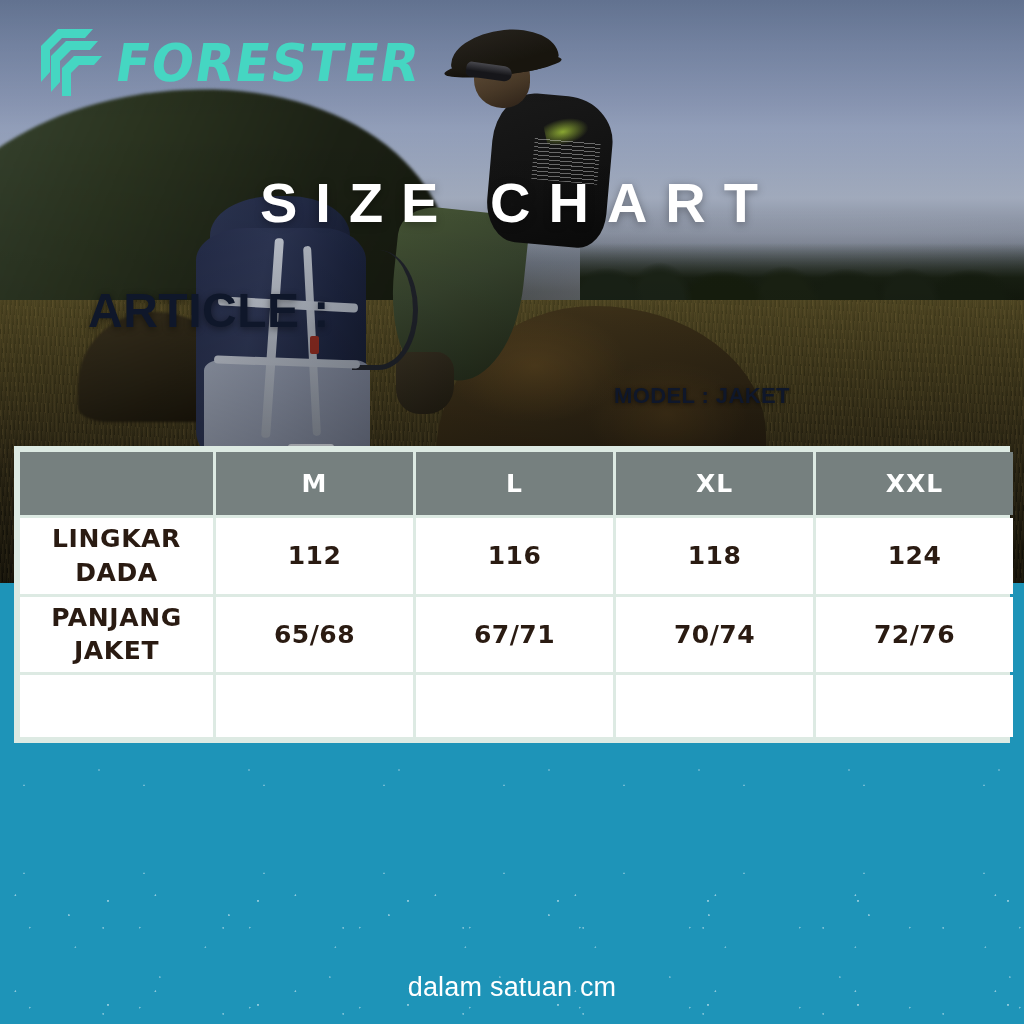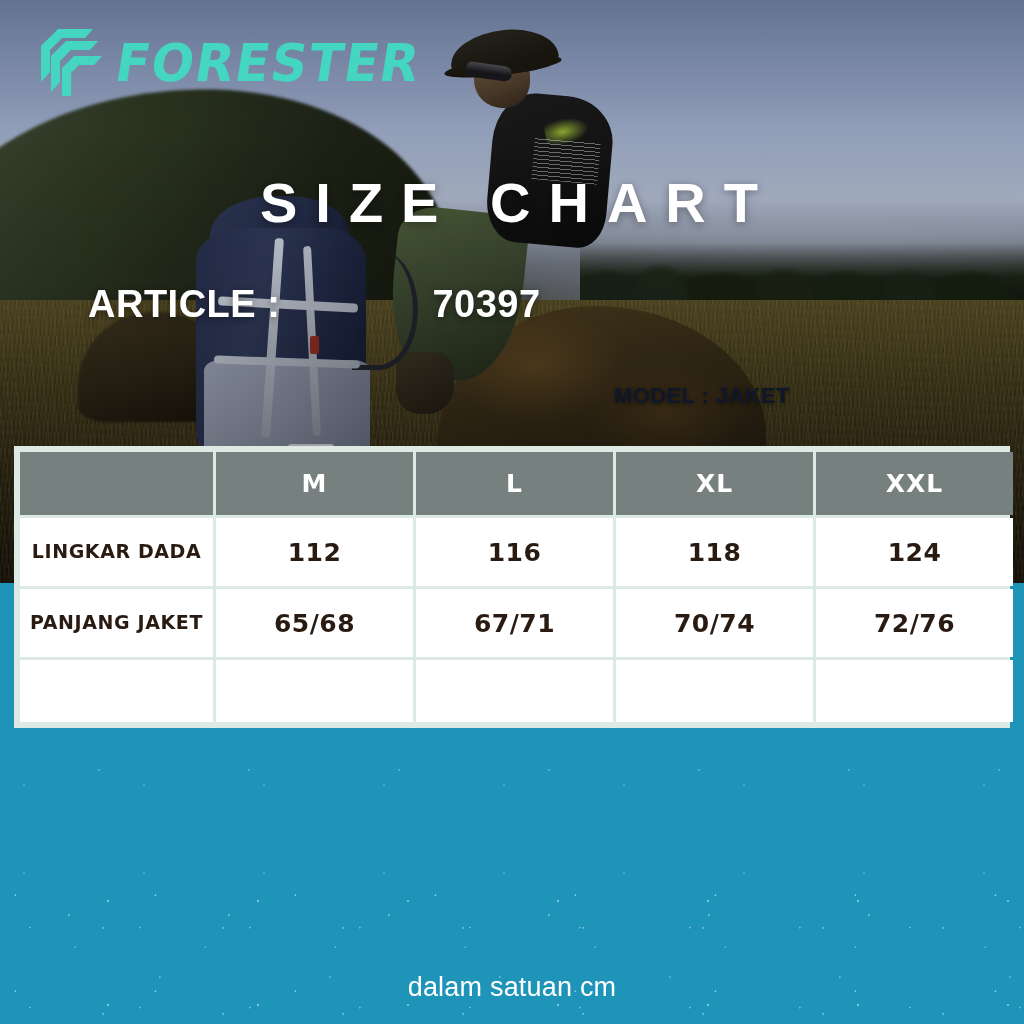--- a/index.html
+++ b/index.html
@@ -224,21 +224,21 @@
     letter-spacing:18px;
     line-height:1;
     text-shadow:0 2px 8px rgba(0,0,0,.35);
     padding-left:12px;
   }
   .article-row {
     position:absolute; left:88px; top:283px; width:540px;
     display:flex; align-items:baseline;
   }
   .article-label {
-    font-size:38px; font-weight:bold; color:#ffffff; letter-spacing:.5px;
+    font-size:48px; font-weight:bold; color:#0f172a; letter-spacing:.5px;
     text-shadow:0 2px 7px rgba(0,0,0,.45);
   }
   .article-value {
     font-size:38px; font-weight:bold; color:#fff; letter-spacing:.5px;
     margin-left:152px;
     text-shadow:0 2px 7px rgba(0,0,0,.45);
   }
   .model {
     position:absolute; left:614px; top:383px;
     font-size:22px; font-weight:bold; color:#0f172a; letter-spacing:.4px;
@@ -268,21 +268,21 @@
     color:#ffffff;
     font-size:25px; font-weight:bold; letter-spacing:1px;
   }
   table.size thead th.blank { background:#76807F; }
   table.size td {
     height:68px;
     color:#2A1B12;
     font-size:25px; font-weight:bold; letter-spacing:.5px;
   }
   table.size td.rowhead {
-    font-size:19px; letter-spacing:.6px; line-height:1.35;
+    font-size:25px; letter-spacing:.6px; line-height:1.35;
     padding:4px 6px;
   }
   table.size tr.empty td { height:62px; }
 
   
   .footer {
     position:absolute; left:0; top:878px; width:1024px; height:146px;
     background:
       radial-gradient(circle at 11% 18%, rgba(255,255,255,.5) 0.6px, transparent 1.2px),
       radial-gradient(circle at 27% 62%, rgba(255,255,255,.42) 0.6px, transparent 1.2px),
@@ -356,21 +356,20 @@
         <path d="M24 42 L36 30 L64 30 L56 39 L41 39 L33 47 L33 70 L24 70 Z" fill="#45D6C2"></path>
       </svg>
     </span>
     <span class="logo-word">FORESTER</span>
   </div>
 
   <div class="title">SIZE CHART</div>
 
   <div class="article-row">
     <span class="article-label">ARTICLE :</span>
-    <span class="article-value">70397</span>
   </div>
 
   <div class="model">MODEL : JAKET</div>
 
   <div class="table-wrap">
     <table class="size">
       <colgroup>
         <col class="c0">
           <col class="cd">
           <col class="cd">

